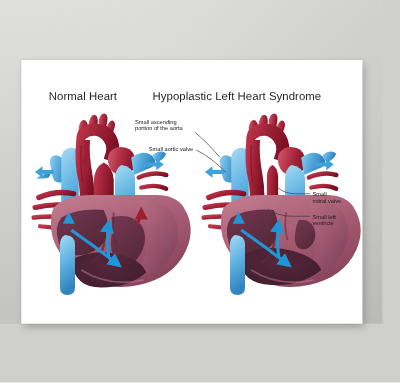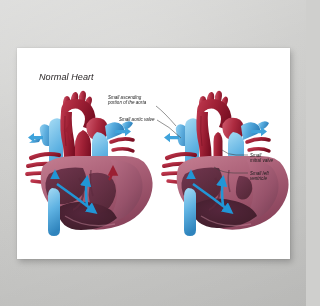--- a/index.html
+++ b/index.html
@@ -9,24 +9,23 @@
     height: 306px;
     overflow: hidden;
   }
   body {
     font-family: "Liberation Sans", sans-serif;
     background: #cfcfcd;
   }
   #stage {
     position: relative;
     width: 306px;
-    height: 306px;
+    height: 259px;
     background:
       radial-gradient(ellipse 420px 360px at 42% 22%, #d6d6d4 0%, #cbcbc9 55%, #c2c2c0 100%);
-    font-style: italic;
   }
   
   #wall-shade {
     position: absolute;
     inset: 0;
     background: linear-gradient(160deg, rgba(255,255,255,0.33) 0%, rgba(255,255,255,0.05) 34%, rgba(0,0,0,0.03) 70%, rgba(0,0,0,0.07) 100%);
     pointer-events: none;
   }
   
   #poster {
@@ -257,20 +256,21 @@
         <g stroke="#3a3a3a" stroke-width="0.55" fill="none">
           <path d="M139,58 q8,6 20,20"></path>
           <path d="M140,72 q12,6 24,18"></path>
           <path d="M231,107 l-12,0 q-8,0 -14,-5"></path>
           <path d="M231,125 l-14,0 q-12,0 -20,-6"></path>
         </g>
       </svg>
 
       <div class="title" id="title-normal">Normal Heart</div>
 
+      <div class="title" id="title-hlhs">Hypoplastic Left Heart Syndrome</div>
 
       <div class="callout" id="cal-ascending">
         <span class="l1">Small ascending</span>
         <span class="l2">portion of the aorta</span>
       </div>
 
       <div class="callout" id="cal-aorticvlv">
         <span class="l1">Small aortic valve</span>
       </div>
 

